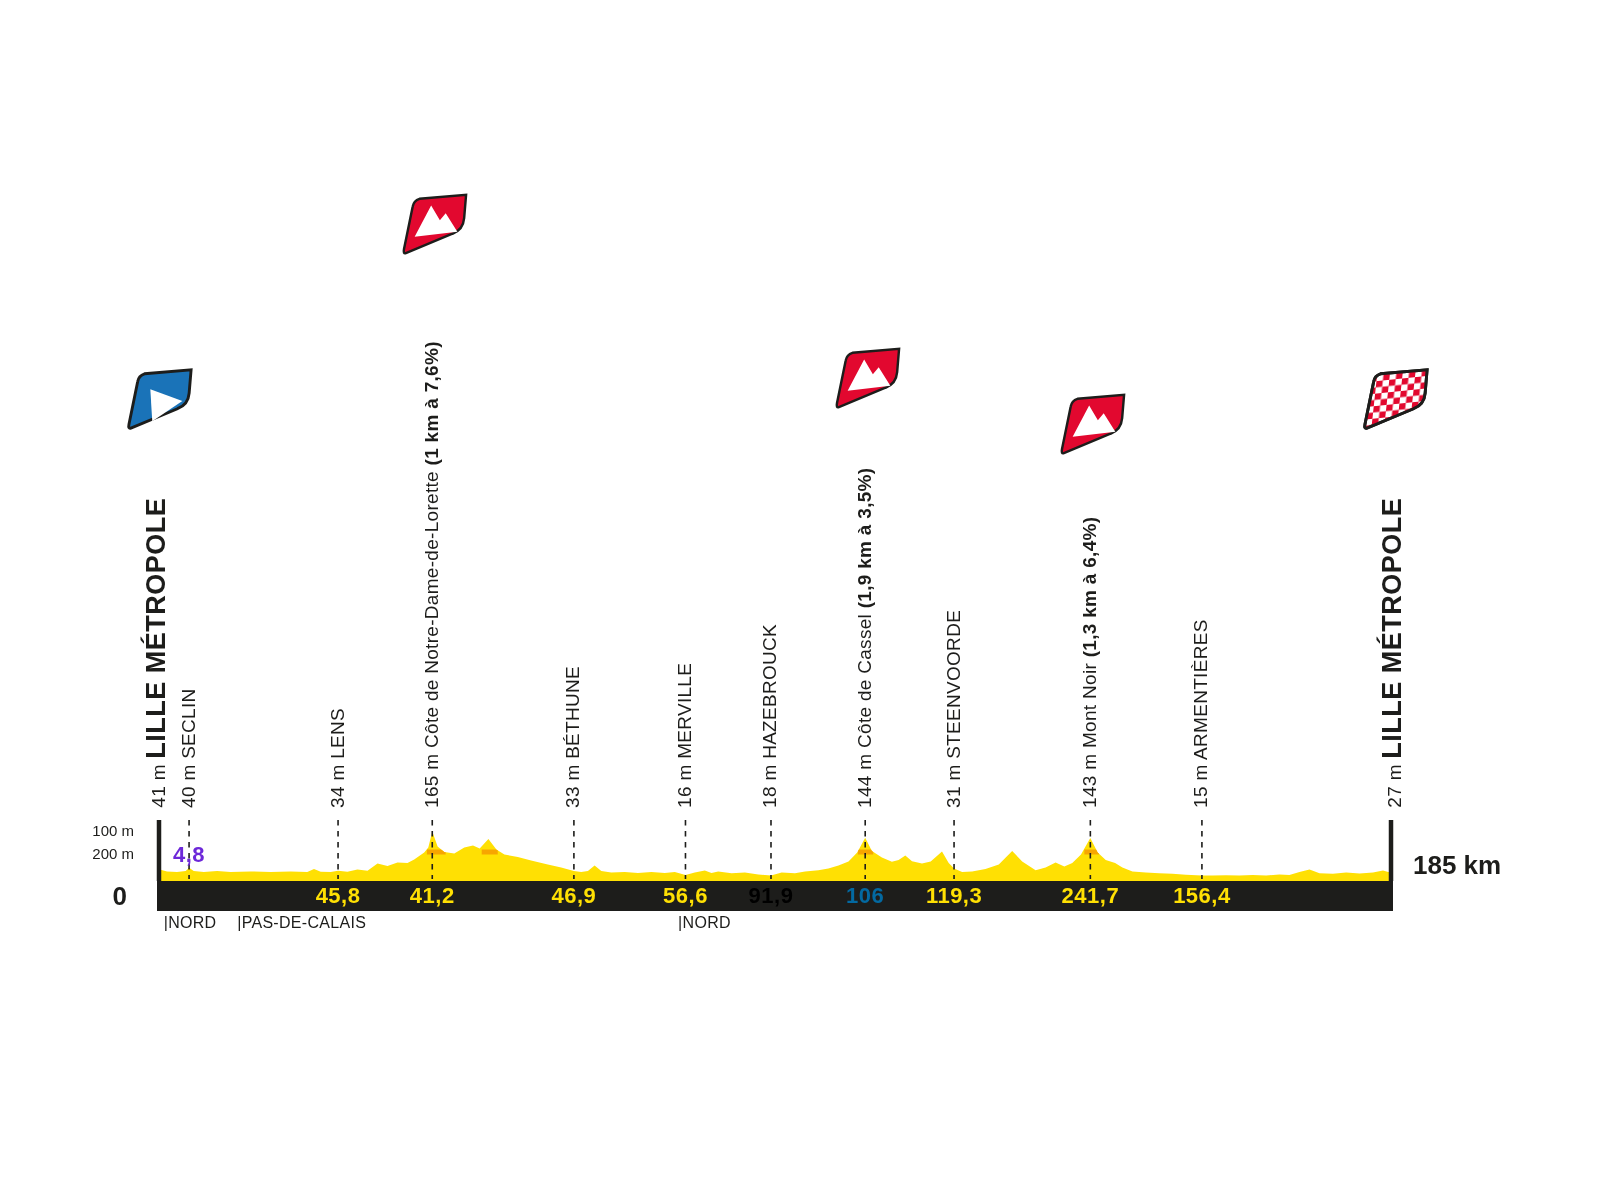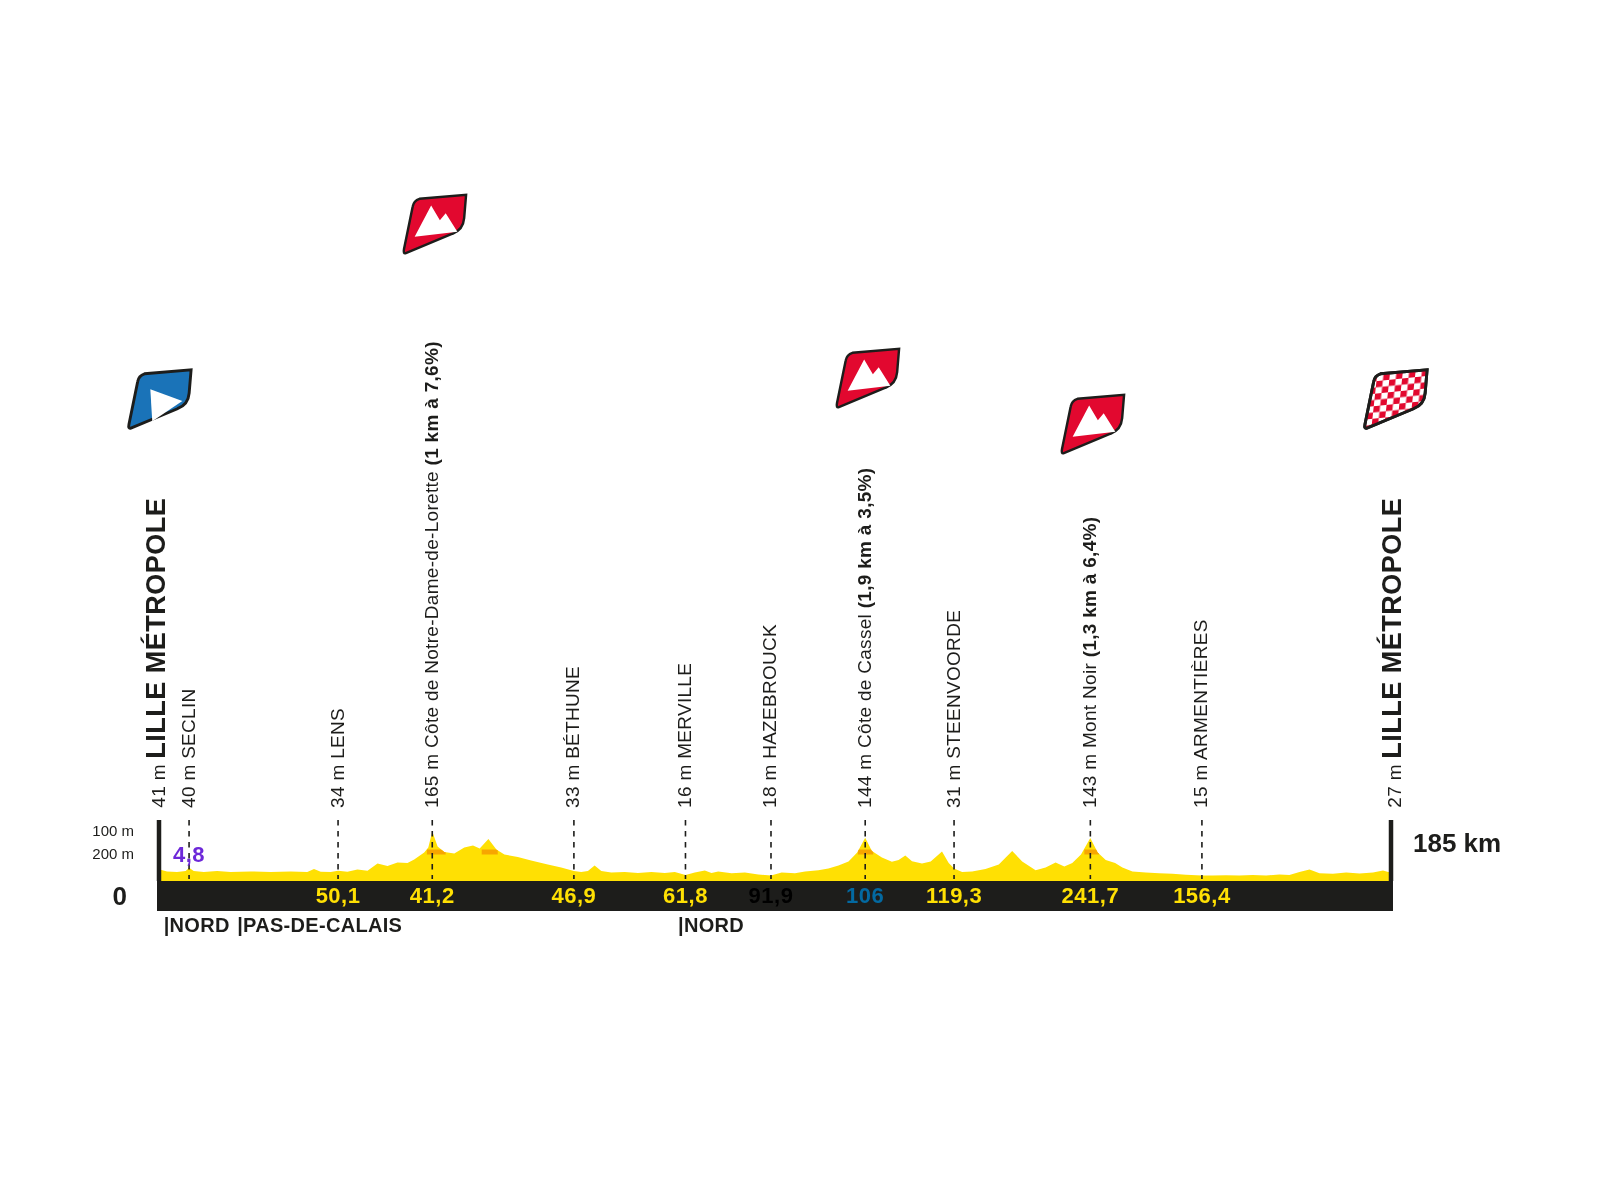--- a/index.html
+++ b/index.html
@@ -10,21 +10,21 @@
           white-space:nowrap;line-height:1.1;}
   .city-label{font-size:19px;font-weight:400;letter-spacing:.3px;}
   .terminus-elev{font-size:19px;font-weight:400;letter-spacing:.3px;}
   .terminus-name{font-size:27px;font-weight:900;letter-spacing:.5px;}
   .climb-name{font-size:19px;font-weight:400;letter-spacing:.3px;}
   .climb-detail{font-size:19px;font-weight:800;letter-spacing:.3px;}
   .km-label{position:absolute;font-size:22px;font-weight:800;line-height:30px;
             transform:translateX(-50%);letter-spacing:.5px;}
   .axis-y{position:absolute;font-size:15px;font-weight:400;transform:translate(-100%,-50%);}
   .axis-end{position:absolute;font-size:26px;font-weight:800;line-height:30px;}
-  .dept{position:absolute;font-size:20px;font-weight:700;letter-spacing:.3px;}
+  .dept{position:absolute;font-size:16px;font-weight:400;letter-spacing:.3px;}
   .icon{position:absolute;}
 </style>
 </head>
 <body>
 
 <div id="canvas">
   <svg id="profile-svg" width="1600" height="1200">
       <defs>
         <clipPath id="profclip">
           <polygon points="157.0,868.7 167.0,871.4 177.0,872.0 185.7,871.1 189.1,867.8 193.7,871.1 203.8,872.0 217.1,871.1 230.5,872.0 250.5,871.4 270.6,872.0 290.6,871.4 307.3,872.0 314.0,869.0 320.7,871.7 330.7,872.0 338.1,870.8 347.4,871.7 357.4,869.6 367.5,870.8 377.5,863.6 387.5,866.0 397.5,862.4 407.5,863.0 414.2,859.4 424.2,852.5 428.3,847.4 432.3,831.5 437.6,846.5 444.3,851.9 454.3,853.4 464.3,847.4 473.0,845.6 479.7,848.6 488.4,839.0 496.4,849.5 504.4,854.6 517.8,857.0 531.1,860.6 547.8,864.5 561.2,867.5 573.9,871.1 581.2,872.0 587.9,871.1 594.6,865.4 601.3,871.1 611.3,872.6 624.7,872.0 638.0,872.9 651.4,872.0 664.8,872.9 674.8,872.0 685.5,875.0 694.8,872.6 704.8,870.5 711.5,872.9 718.2,871.4 731.6,873.2 744.9,872.6 758.3,874.4 771.0,875.6 781.7,872.6 795.0,873.2 805.1,871.4 818.4,870.2 828.4,868.4 838.5,865.4 848.5,861.5 857.2,852.5 865.2,837.8 871.9,851.0 881.9,857.6 891.9,861.8 898.6,860.0 905.3,855.5 912.0,861.2 922.0,863.6 930.7,861.5 942.0,851.6 948.7,863.0 954.1,868.4 962.1,872.0 972.1,871.4 985.5,869.0 998.8,864.5 1012.2,851.0 1022.2,861.5 1035.6,870.2 1045.6,867.5 1055.6,862.4 1064.3,866.6 1072.3,863.0 1081.0,854.6 1090.3,838.1 1097.7,852.5 1105.7,860.0 1115.1,863.0 1122.4,867.5 1132.4,871.4 1145.8,872.6 1159.2,873.2 1172.5,873.8 1185.9,874.7 1201.9,875.6 1212.6,875.6 1226.0,875.3 1239.3,875.6 1252.7,875.0 1266.1,875.6 1279.4,874.4 1289.4,875.0 1299.5,872.0 1309.5,869.6 1319.5,873.2 1332.9,873.8 1346.2,872.6 1359.6,873.5 1373.0,872.6 1383.0,870.5 1388.3,872.0 1393.0,872.9 1393.0,881 157.0,881"></polygon>
@@ -49,27 +49,27 @@
       <line x1="954.052972972973" y1="820" x2="954.052972972973" y2="879" stroke="#1D1D1B" stroke-width="1.6" stroke-dasharray="5.5 5.5"></line>
       <line x1="1090.3470270270268" y1="820" x2="1090.3470270270268" y2="879" stroke="#1D1D1B" stroke-width="1.6" stroke-dasharray="5.5 5.5"></line>
       <line x1="1201.9210810810812" y1="820" x2="1201.9210810810812" y2="879" stroke="#1D1D1B" stroke-width="1.6" stroke-dasharray="5.5 5.5"></line>
       <line x1="159" y1="820" x2="159" y2="881" stroke="#1D1D1B" stroke-width="4.5"></line>
       <line x1="1391" y1="820" x2="1391" y2="881" stroke="#1D1D1B" stroke-width="4.5"></line>
       <rect x="157" y="881" width="1236" height="30" fill="#1D1D1B"></rect>
     </svg>
   <div class="axis-y" id="grid-label-200" style="left: 134px; top: 821px; margin-top: 32px;">200 m</div>
   <div class="axis-y" id="grid-label-100" style="left: 134px; top: 830px;">100 m</div>
   <div class="axis-end" id="km-start" style="left: 127px; top: 881px; transform: translateX(-100%);">0</div>
-  <div class="axis-end" id="km-end" style="left: 1413px; top: 828px;">185 km</div>
+  <div class="axis-end" id="km-end" style="left: 1413px; top: 850px;">185 km</div>
   <div id="labels-layer">
       <div class="km-label" style="color: #6d28d9; left: 189.069px; top: 840px;">4,8</div>
-      <div class="km-label" style="color: rgb(255, 224, 3); left: 338.057px; top: 881px;">50,1</div>
+      <div class="km-label" style="color: rgb(255, 224, 3); left: 338.057px; top: 881px;">45,8</div>
       <div class="km-label" style="color: rgb(255, 224, 3); left: 432.261px; top: 881px;">41,2</div>
       <div class="km-label" style="color: rgb(255, 224, 3); left: 573.899px; top: 881px;">46,9</div>
-      <div class="km-label" style="color: rgb(255, 224, 3); left: 685.474px; top: 881px;">61,8</div>
+      <div class="km-label" style="color: rgb(255, 224, 3); left: 685.474px; top: 881px;">56,6</div>
       <div class="km-label" style="color: #000000; left: 770.991px; top: 881px;">91,9</div>
       <div class="km-label" style="color: #0369a1; left: 865.195px; top: 881px;">106</div>
       <div class="km-label" style="color: rgb(255, 224, 3); left: 954.053px; top: 881px;">119,3</div>
       <div class="km-label" style="color: rgb(255, 224, 3); left: 1090.35px; top: 881px;">241,7</div>
       <div class="km-label" style="color: rgb(255, 224, 3); left: 1201.92px; top: 881px;">156,4</div>
       <div class="dept" style="left: 163.681px; top: 914px;">|NORD</div>
       <div class="dept" style="left: 237.173px; top: 914px;">|PAS-DE-CALAIS</div>
       <div class="dept" style="left: 678.124px; top: 914px;">|NORD</div>
       <div class="vlabel" style="left: 172px; top: 778px;"><span class="terminus-elev">41 m </span><span class="terminus-name">LILLE MÉTROPOLE</span></div>
       <div class="vlabel" style="left: 199.569px; top: 787px;"><span class="city-label">40 m SECLIN</span></div>

